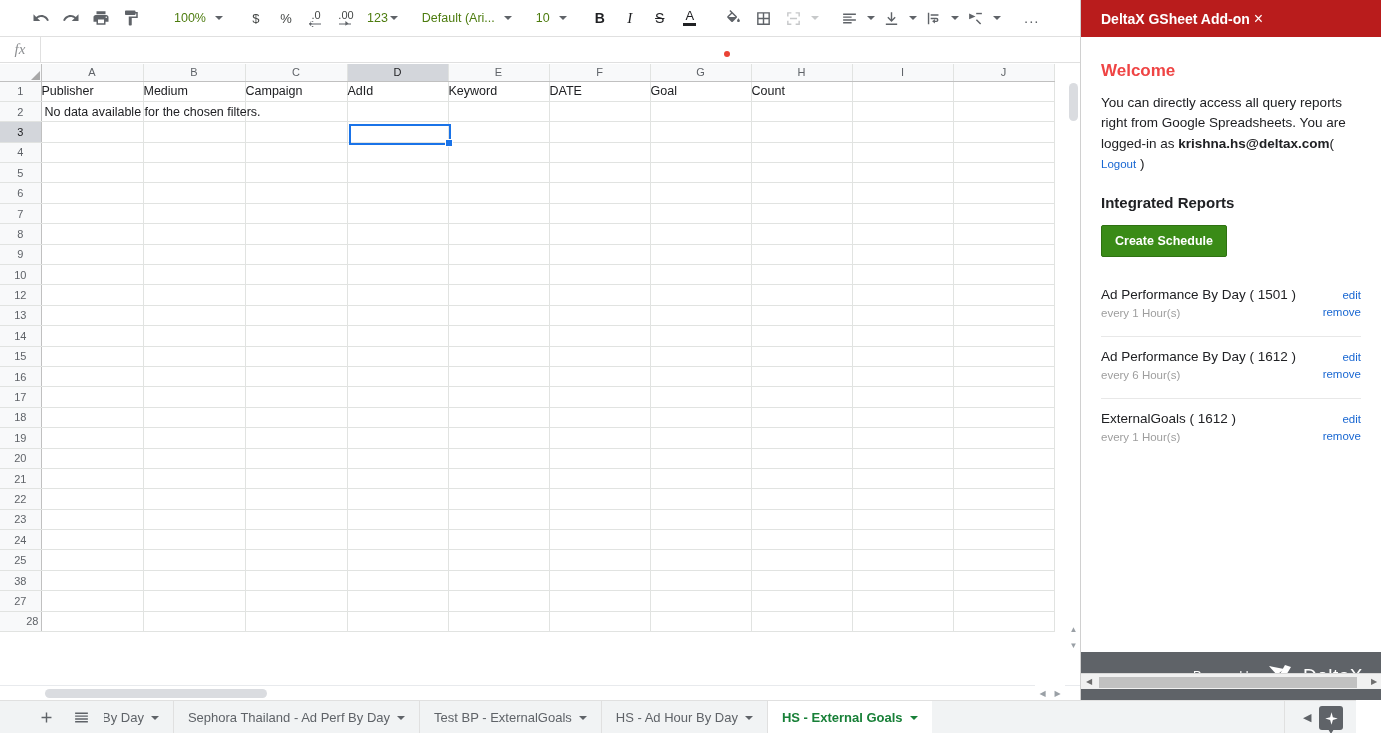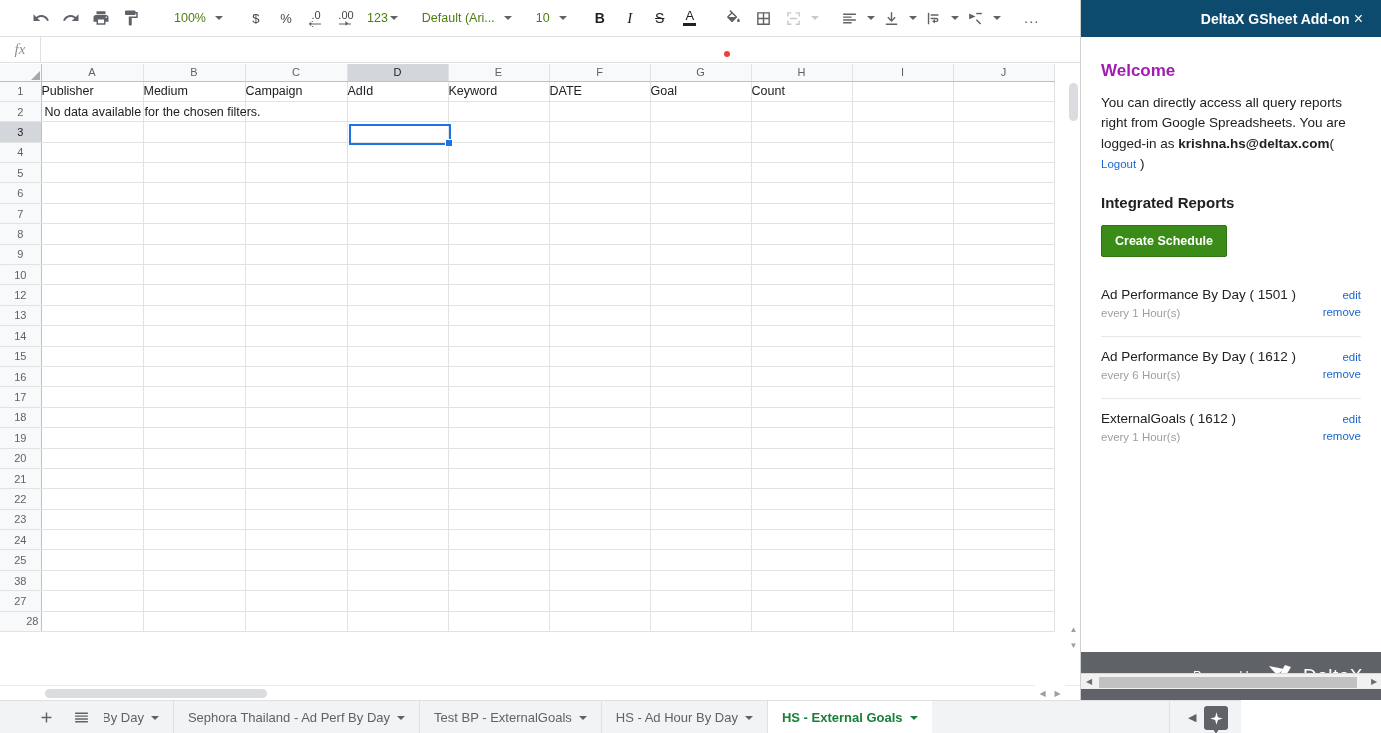--- a/index.html
+++ b/index.html
@@ -171,21 +171,21 @@
   .h-track { position: relative; width: 1035px; height: 15px; }
   .h-thumb {
     position: absolute; left: 45px; top: 3px;
     width: 222px; height: 9px; border-radius: 5px; background: #dadce0;
   }
   .h-arrows { display: flex; }
 
   
   .tabbar {
     position: absolute; left: 0; top: 700px;
-    width: 1241px; height: 33px;
+    width: 1356px; height: 33px;
     background: #f1f3f4;
     border-top: 1px solid #e0e0e0;
     display: flex; align-items: stretch;
   }
   .tab-tools {
     display: flex; align-items: center; padding-left: 38px; gap: 18px;
     color: #5f6368;
   }
   .tab-tools .ic { cursor: pointer; display:flex; align-items:center; }
   .tabs-scroller {
@@ -230,37 +230,37 @@
 
   
   .addon {
     position: absolute; right: 0; top: 0;
     width: 301px; height: 700px;
     background: #fff;
     border-left: 1px solid #d0d0d0;
     display: flex; flex-direction: column;
   }
   .addon-head {
-    height: 37px; background: #0c4a6e;
-    display: flex; align-items: center; justify-content: flex-end;
-    padding: 0 14px 0 32px;
+    height: 37px; background: #b91c1c;
+    display: flex; align-items: center; justify-content: flex-start;
+    padding: 0 14px 0 20px;
   }
   .addon-title {
     color: #fff; font-size: 14px; font-weight: bold;
     font-family: "Liberation Sans", sans-serif;
   }
   .addon-close {
     color: #fff; font-size: 16px; cursor: pointer; line-height: 1;
     padding: 2px 4px;
   }
   .addon-body {
     flex: 1; padding: 24px 20px 0 20px; overflow: hidden;
   }
   .welcome {
-    font-size: 17px; font-weight: bold; color: #a21caf; margin-bottom: 12px;
+    font-size: 17px; font-weight: bold; color: #ef4444; margin-bottom: 12px;
   }
   .welcome-text {
     font-size: 13.5px; color: #202124; line-height: 1.5; margin-bottom: 20px;
   }
   .welcome-text b { font-weight: bold; }
   .logout-link { color: #1967d2; text-decoration: none; font-size: 11.5px; cursor: pointer; }
   .section-title {
     font-size: 15px; font-weight: bold; color: #202124; margin-bottom: 14px;
   }
   .create-btn {

